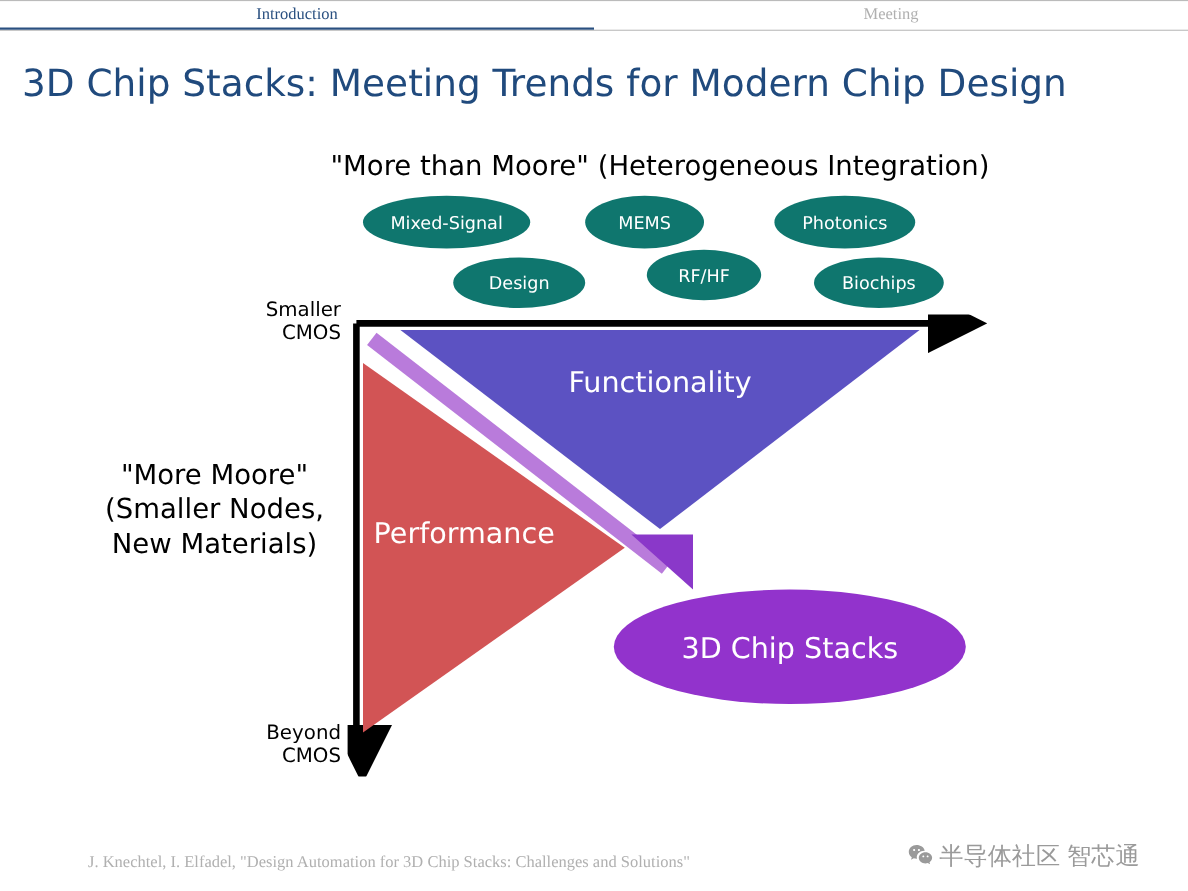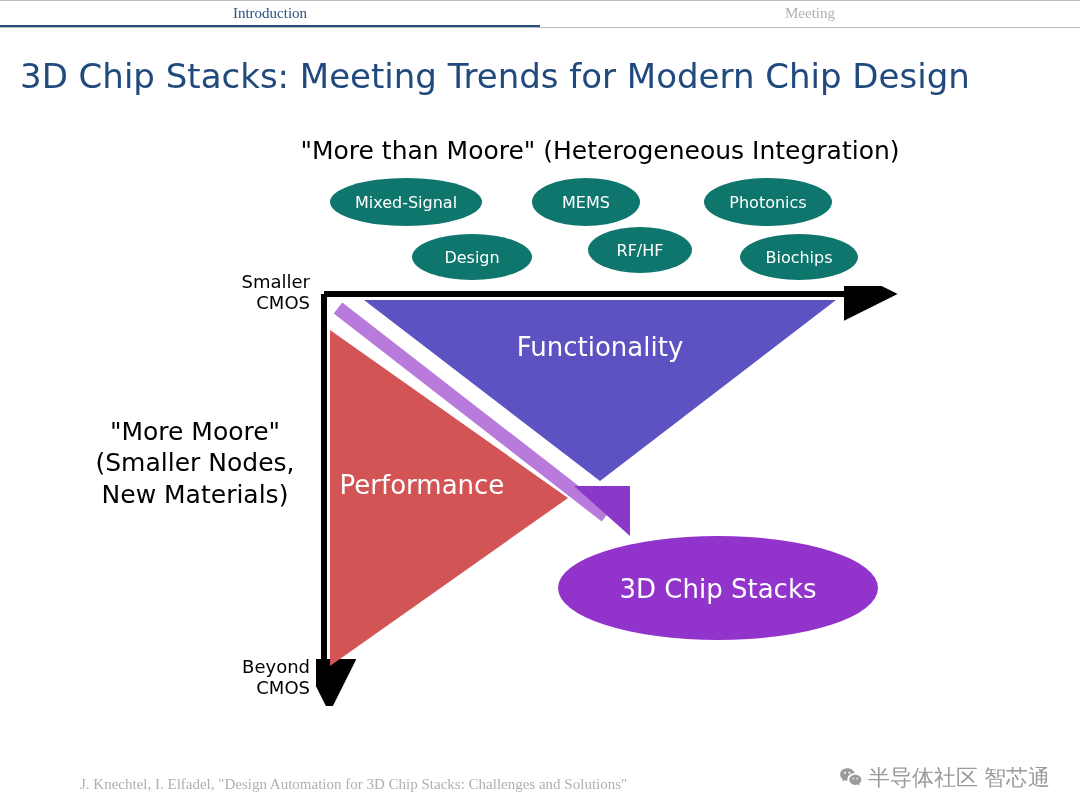--- a/index.html
+++ b/index.html
@@ -171,20 +171,20 @@
     <polygon class="tri-arrow" points="258,200 314,200 314,250"></polygon>
 
     <ellipse class="big-ellipse" cx="402" cy="302" rx="160" ry="52"></ellipse>
     <text class="chipstacks" x="402" y="312" text-anchor="middle">3D Chip Stacks</text>
   </svg>
 
 </div>
 
 <div class="abs citation" style="left:80px; top:776px;">J. Knechtel, I. Elfadel, "Design Automation for 3D Chip Stacks: Challenges and Solutions"</div>
 
-<div class="abs watermark" style="right:30px; top:763px;">
+<div class="abs watermark" style="right:44px; top:763px;">
   <span class="wm-icon">
     <svg width="26" height="26" viewBox="0 0 24 24">
         <path fill="#9a9a9a" d="M8.5 3C4.9 3 2 5.6 2 8.8c0 1.8 1 3.4 2.5 4.5l-.6 2 2.3-1.2c.7.2 1.5.3 2.3.3h.4c-.1-.4-.2-.9-.2-1.3 0-3 2.9-5.4 6.4-5.4h.3C14.7 4.9 11.9 3 8.5 3zm-2 3.2c.5 0 .9.4.9.9s-.4.9-.9.9-.9-.4-.9-.9.4-.9.9-.9zm4 0c.5 0 .9.4.9.9s-.4.9-.9.9-.9-.4-.9-.9.4-.9.9-.9zM16 9c-3.1 0-5.6 2.1-5.6 4.7s2.5 4.7 5.6 4.7c.6 0 1.3-.1 1.9-.3l2 1-.5-1.7c1.3-.9 2.2-2.2 2.2-3.7C21.6 11.1 19.1 9 16 9zm-1.8 2.7c.4 0 .8.3.8.8s-.3.8-.8.8-.8-.3-.8-.8.4-.8.8-.8zm3.6 0c.4 0 .8.3.8.8s-.3.8-.8.8-.8-.3-.8-.8.4-.8.8-.8z"></path>
       </svg>
   </span>
   <span>半导体社区 智芯通</span>
 </div>
 
 </body></html>

